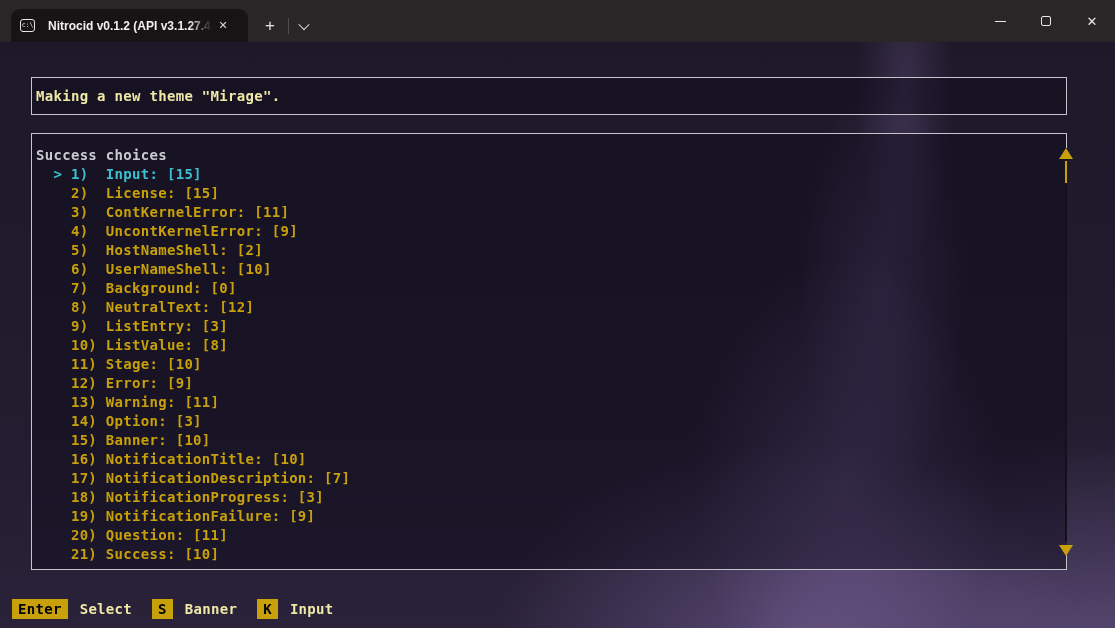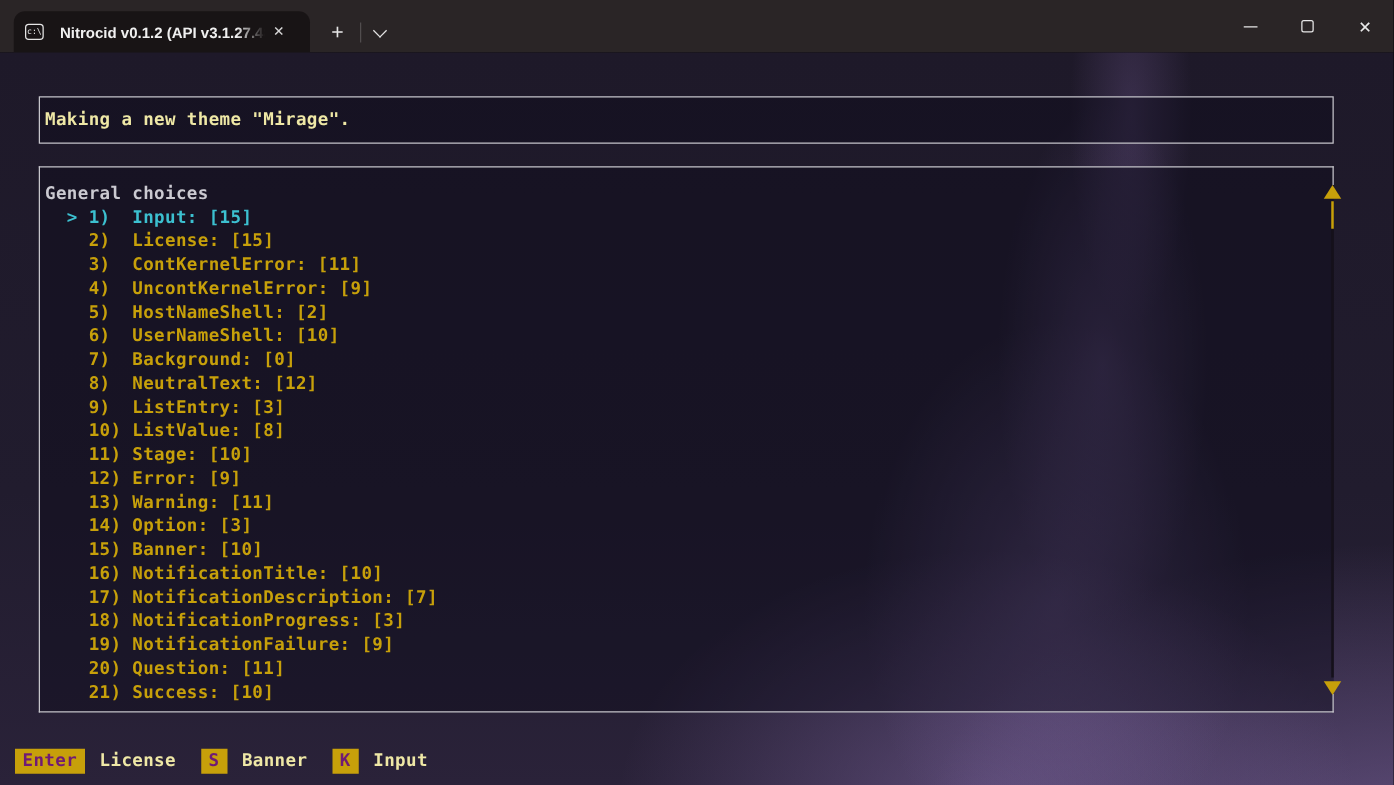--- a/index.html
+++ b/index.html
@@ -85,21 +85,21 @@
   .sb-up   { top:14px;  border-bottom:11px solid #c7a00a; }
   .sb-down { bottom:13px; border-top:11px solid #c7a00a; }
 
   
   .statusbar {
     position:absolute; left:12px; bottom:9px; height:20px;
     display:flex; align-items:center;
   }
   .kbgroup { display:flex; align-items:center; margin-right:20px; }
   .kbkey {
-    background:#c7a00a; color:#701a75; padding:0 6px; height:20px;
+    background:#c7a00a; color:#000000; padding:0 6px; height:20px;
     display:flex; align-items:center;
   }
   .kblabel { color:#efe8a6; margin-left:12px; }
 </style>
 </head>
 <body>
 
 <div class="window">
 
   <div class="titlebar">
@@ -127,35 +127,35 @@
     </div>
   </div>
 
   <div class="terminal">
 
     <div class="tui-box msgbox">
       <span>Making a new theme "Mirage".</span>
     </div>
 
     <div class="tui-box listbox">
-      <div class="box-title">General choices</div>
+      <div class="box-title">Success choices</div>
       <div class="rows"><div class="row selected">  &gt; 1)  Input: [15]</div><div class="row">    2)  License: [15]</div><div class="row">    3)  ContKernelError: [11]</div><div class="row">    4)  UncontKernelError: [9]</div><div class="row">    5)  HostNameShell: [2]</div><div class="row">    6)  UserNameShell: [10]</div><div class="row">    7)  Background: [0]</div><div class="row">    8)  NeutralText: [12]</div><div class="row">    9)  ListEntry: [3]</div><div class="row">    10) ListValue: [8]</div><div class="row">    11) Stage: [10]</div><div class="row">    12) Error: [9]</div><div class="row">    13) Warning: [11]</div><div class="row">    14) Option: [3]</div><div class="row">    15) Banner: [10]</div><div class="row">    16) NotificationTitle: [10]</div><div class="row">    17) NotificationDescription: [7]</div><div class="row">    18) NotificationProgress: [3]</div><div class="row">    19) NotificationFailure: [9]</div><div class="row">    20) Question: [11]</div><div class="row">    21) Success: [10]</div></div>
 
       <div class="sb-border-seg sb-seg-top"></div>
       <div class="sb-border-seg sb-seg-bottom"></div>
       <div class="sb-track"></div>
       <div class="sb-thumb"></div>
       <div class="sb-up"></div>
       <div class="sb-down"></div>
     </div>
 
     <div class="statusbar">
         <div class="kbgroup">
           <span class="kbkey">Enter</span>
-          <span class="kblabel">License</span>
+          <span class="kblabel">Select</span>
         </div>
         <div class="kbgroup">
           <span class="kbkey">S</span>
           <span class="kblabel">Banner</span>
         </div>
         <div class="kbgroup">
           <span class="kbkey">K</span>
           <span class="kblabel">Input</span>
         </div>
       </div>

